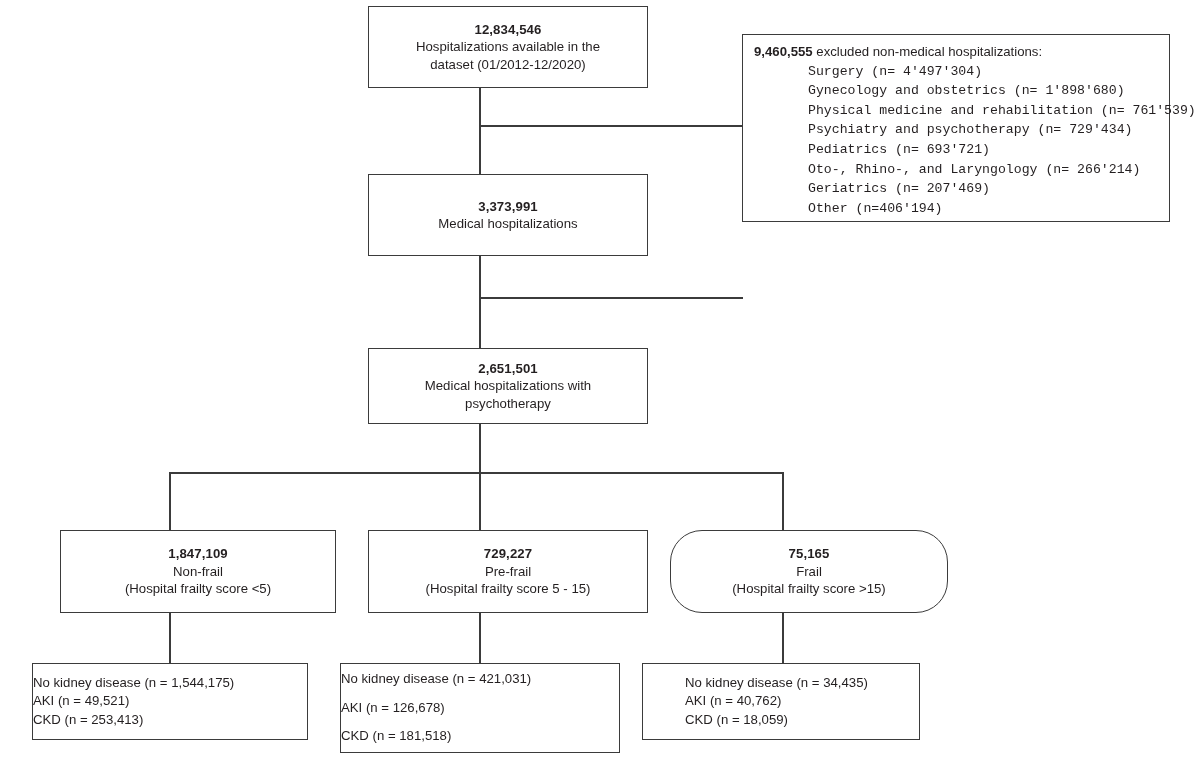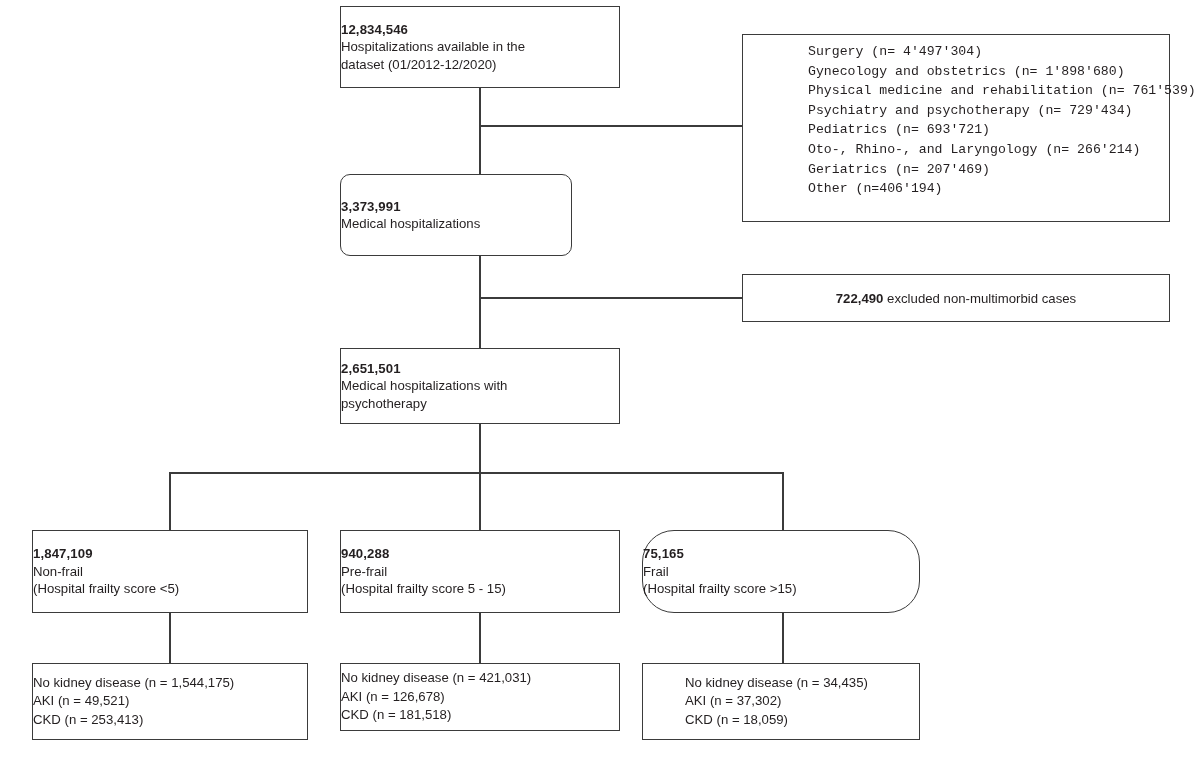--- a/index.html
+++ b/index.html
@@ -20,27 +20,28 @@
   }
 
   
   .box {
     position: absolute;
     box-sizing: border-box;
     border: 1.6px solid #3b3b3b;
     background: #ffffff;
     display: flex;
     flex-direction: column;
-    align-items: flex-start;
+    align-items: center;
     justify-content: center;
     text-align: center;
     font-size: 13.2px;
     line-height: 17.5px;
     color: #231f20;
     z-index: 3;
+    margin-left: 28px;
   }
   .box .count {
     font-weight: bold;
     letter-spacing: 0.1px;
   }
   .box .line {
     white-space: nowrap;
   }
 
   
@@ -137,79 +138,77 @@
   <div class="ln ln-v" style="left:169px; top:613px; height:50px;"></div>
   <div class="ln ln-v" style="left:479px; top:613px; height:50px;"></div>
   <div class="ln ln-v" style="left:782px; top:613px; height:50px;"></div>
 
   <div class="box" style="left:340px; top:6px; width:280px; height:82px;">
     <div class="count">12,834,546</div>
     <div class="line">Hospitalizations available  in the</div>
     <div class="line">dataset (01/2012-12/2020)</div>
   </div>
 
-  <div class="box" style="left:340px; top:174px; width:232px; height:82px;border-radius:10px;">
+  <div class="box" style="left:340px; top:174px; width:280px; height:82px;">
     <div class="count">3,373,991</div>
     <div class="line">Medical hospitalizations</div>
   </div>
 
   <div class="box" style="left:340px; top:348px; width:280px; height:76px;">
     <div class="count">2,651,501</div>
     <div class="line">Medical hospitalizations with</div>
     <div class="line">psychotherapy</div>
   </div>
 
   <div class="excl-box" style="left:742px; top:34px; width:428px; height:188px;">
+    <div class="hdr">
+      <span class="count">9,460,555</span><span> excluded non-medical hospitalizations:</span>
+    </div>
     <ul>
       <li>Surgery (n= 4'497'304)</li>
       <li>Gynecology and obstetrics (n= 1'898'680)</li>
       <li>Physical medicine and rehabilitation (n= 761'539)</li>
       <li>Psychiatry and psychotherapy (n= 729'434)</li>
       <li>Pediatrics (n= 693'721)</li>
       <li>Oto-, Rhino-, and Laryngology (n= 266'214)</li>
       <li>Geriatrics (n= 207'469)</li>
       <li>Other (n=406'194)</li>
     </ul>
   </div>
 
-  <div class="excl-simple" style="left:742px; top:274px; width:428px; height:48px;">
-    <div>
-      <span class="count">722,490</span><span> excluded non-multimorbid cases</span>
-    </div>
-  </div>
 
   <div class="box" style="left:32px; top:530px; width:276px; height:83px;">
     <div class="count">1,847,109</div>
     <div class="line">Non-frail</div>
     <div class="line">(Hospital frailty score &lt;5)</div>
   </div>
 
   <div class="box" style="left:340px; top:530px; width:280px; height:83px;">
-    <div class="count">940,288</div>
+    <div class="count">729,227</div>
     <div class="line">Pre-frail</div>
     <div class="line">(Hospital frailty score 5 - 15)</div>
   </div>
 
   <div class="box" style="left:642px; top:530px; width:278px; height:83px;border-radius:32px;">
     <div class="count">75,165</div>
     <div class="line">Frail</div>
     <div class="line">(Hospital frailty score &gt;15)</div>
   </div>
 
   <div class="outcome" style="left:32px; top:663px; width:276px; height:77px;">
     <div class="line">No kidney disease (n = 1,544,175)</div>
     <div class="line">AKI (n = 49,521)</div>
     <div class="line">CKD (n = 253,413)</div>
   </div>
 
-  <div class="outcome" style="left:340px; top:663px; width:280px; height:68px;">
+  <div class="outcome" style="left:340px; top:663px; width:280px; height:90px;gap:10px;">
     <div class="line">No kidney disease (n = 421,031)</div>
     <div class="line">AKI (n = 126,678)</div>
     <div class="line">CKD (n = 181,518)</div>
   </div>
 
   <div class="outcome" style="left:642px; top:663px; width:278px; height:77px;padding-left:42px;">
     <div class="line">No kidney disease (n = 34,435)</div>
-    <div class="line">AKI (n = 37,302)</div>
+    <div class="line">AKI (n = 40,762)</div>
     <div class="line">CKD (n = 18,059)</div>
   </div>
 
 </div>
 
 </body></html>

